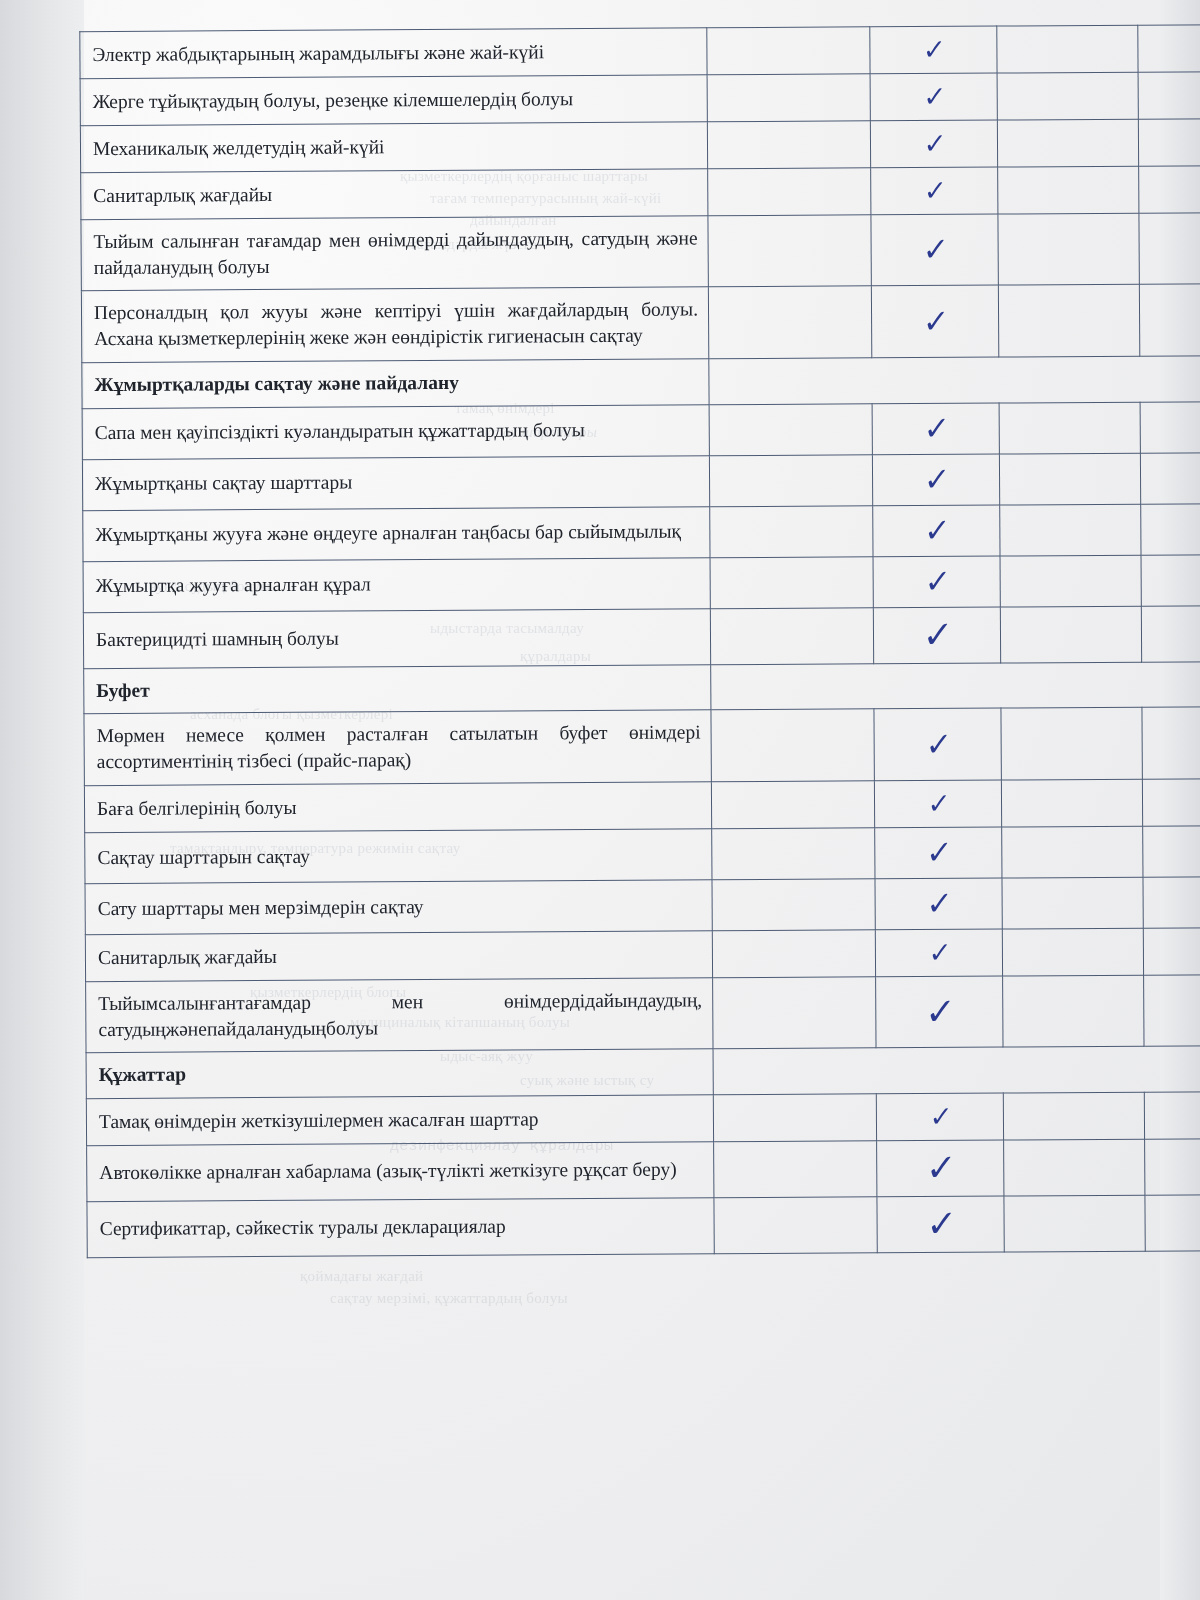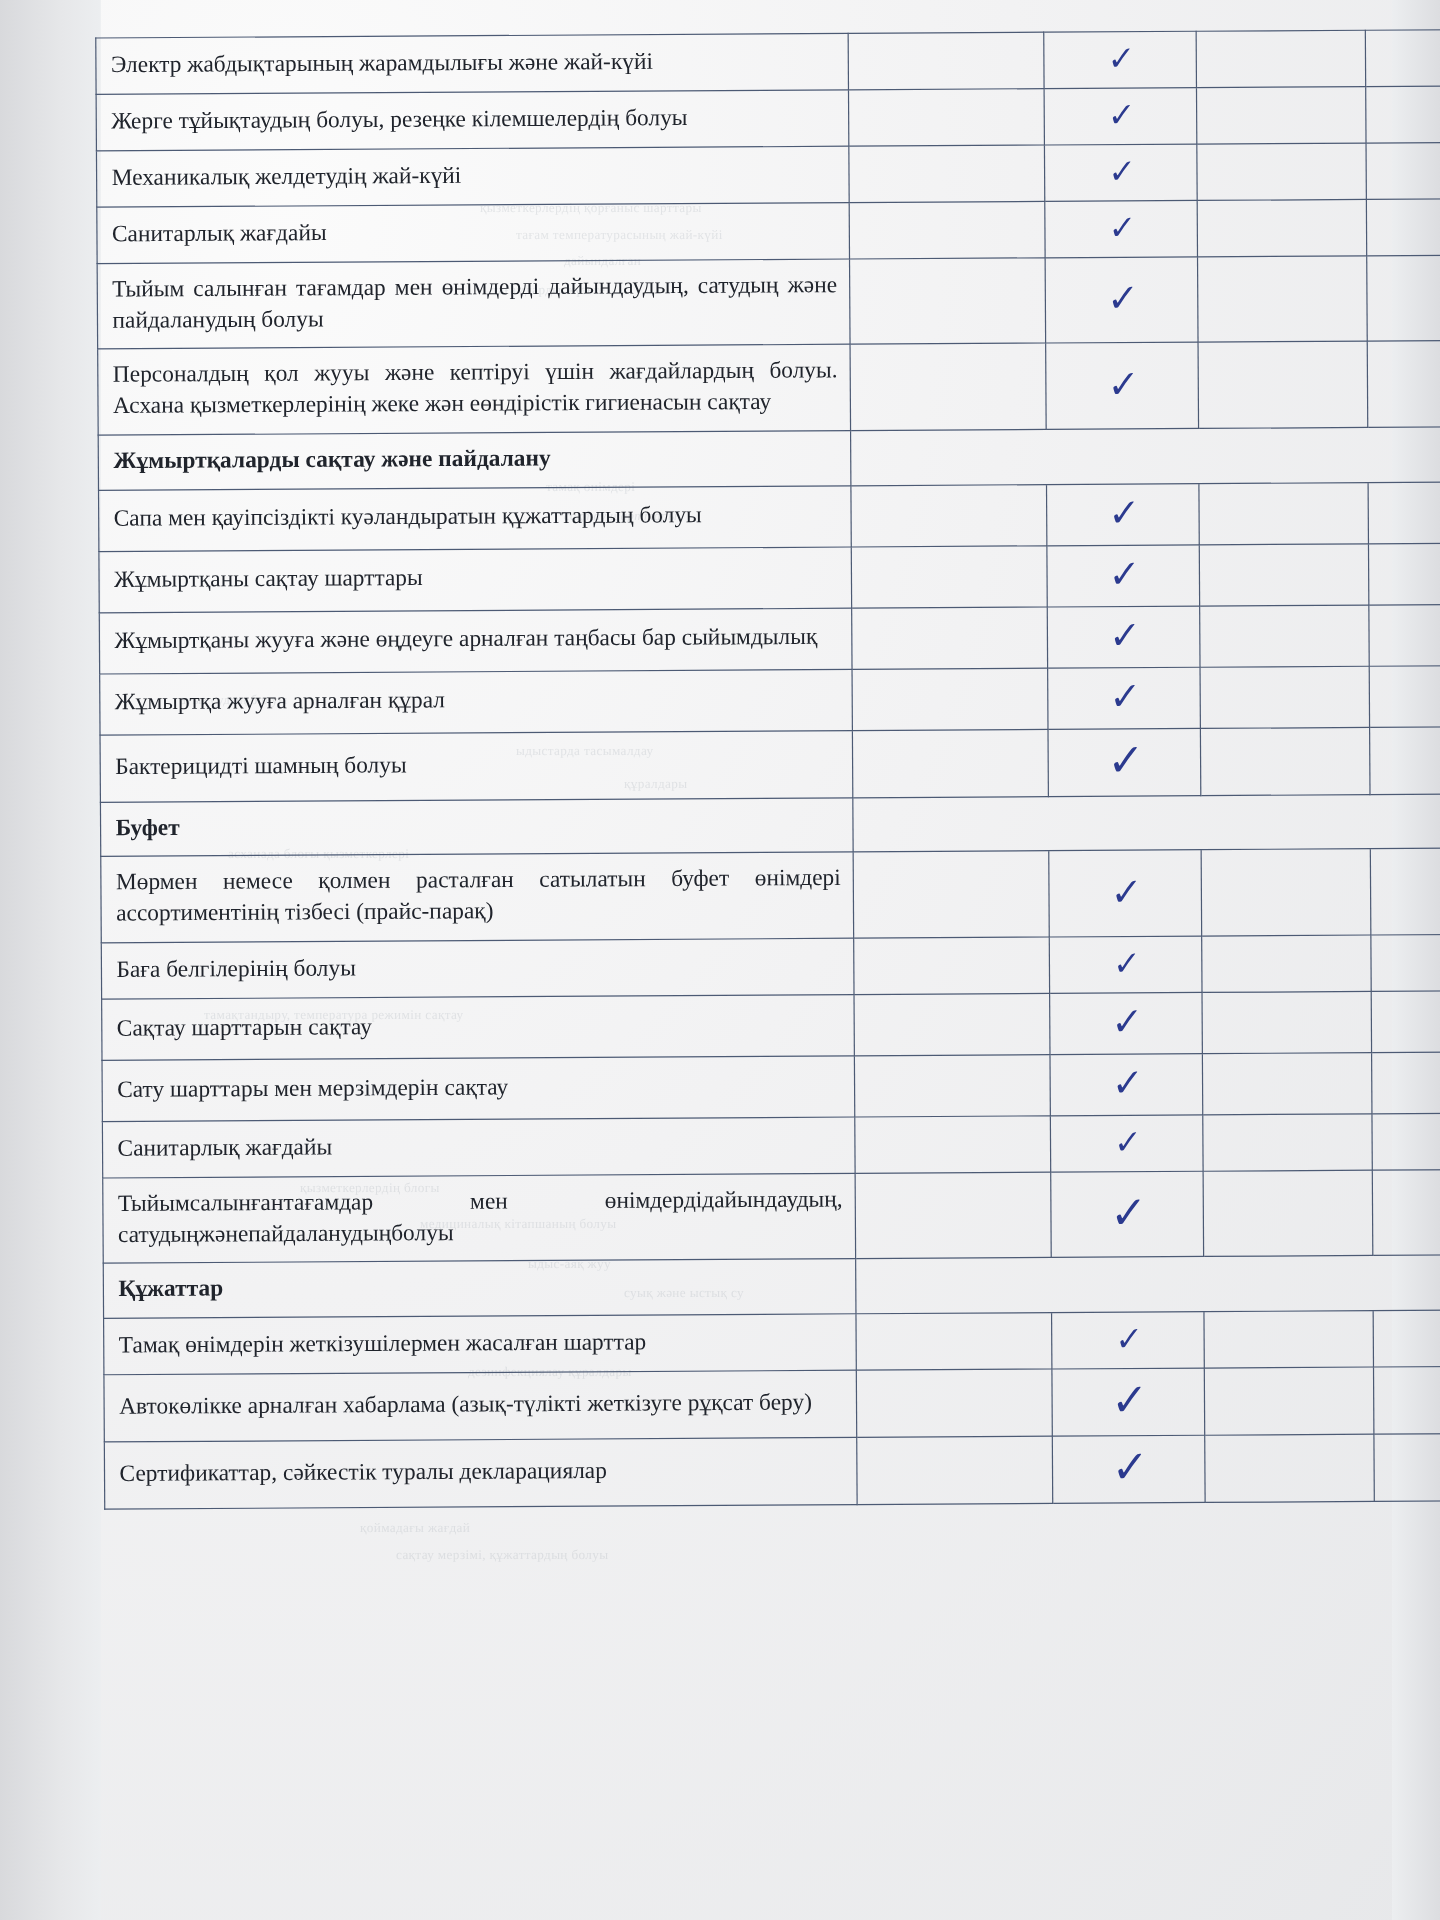--- a/index.html
+++ b/index.html
@@ -41,21 +41,21 @@
     width: 40px;
     height: 1600px;
     background: linear-gradient(to left, #dcdde0 0%, #eceef0 100%);
   }
 
   
   .ghost {
     position: absolute;
     color: rgba(120,128,140,0.16);
     font-family: "Liberation Serif", serif;
-    font-size: 11px;
+    font-size: 15px;
     letter-spacing: .3px;
     white-space: nowrap;
     pointer-events: none;
   }
 
   
   #checklist-table {
     position: absolute;
     left: 84px;
     top: 28px;
@@ -139,21 +139,21 @@
       <div class="ghost" style="left: 470px; top: 424px; font-style: italic;">сақтау шарттары</div>
       <div class="ghost" style="left: 150px; top: 578px;">ауыз судың болуы</div>
       <div class="ghost" style="left: 430px; top: 620px;">ыдыстарда тасымалдау</div>
       <div class="ghost" style="left: 520px; top: 648px;">құралдары</div>
       <div class="ghost" style="left: 190px; top: 706px;">асханада блогы қызметкерлері</div>
       <div class="ghost" style="left: 170px; top: 840px;">тамақтандыру, температура режимін сақтау</div>
       <div class="ghost" style="left: 250px; top: 984px;">қызметкерлердің блогы</div>
       <div class="ghost" style="left: 350px; top: 1014px;">медициналық кітапшаның болуы</div>
       <div class="ghost" style="left: 440px; top: 1048px;">ыдыс-аяқ жуу</div>
       <div class="ghost" style="left: 520px; top: 1072px;">суық және ыстық су</div>
-      <div class="ghost" style="left: 390px; top: 1138px;">дезинфекциялау құралдары</div>
+      <div class="ghost" style="left: 390px; top: 1138px; font-family: Liberation Mono, monospace;">дезинфекциялау құралдары</div>
       <div class="ghost" style="left: 300px; top: 1268px;">қоймадағы жағдай</div>
       <div class="ghost" style="left: 330px; top: 1290px;">сақтау мерзімі, құжаттардың болуы</div>
     </div>
 
   <div id="skew-wrap">
     <table id="checklist-table">
       <tbody id="checklist-body">
           <tr>
             <td class="c-item">Электр жабдықтарының жарамдылығы және жай-күйі</td>
             <td class="c-col2"></td>

